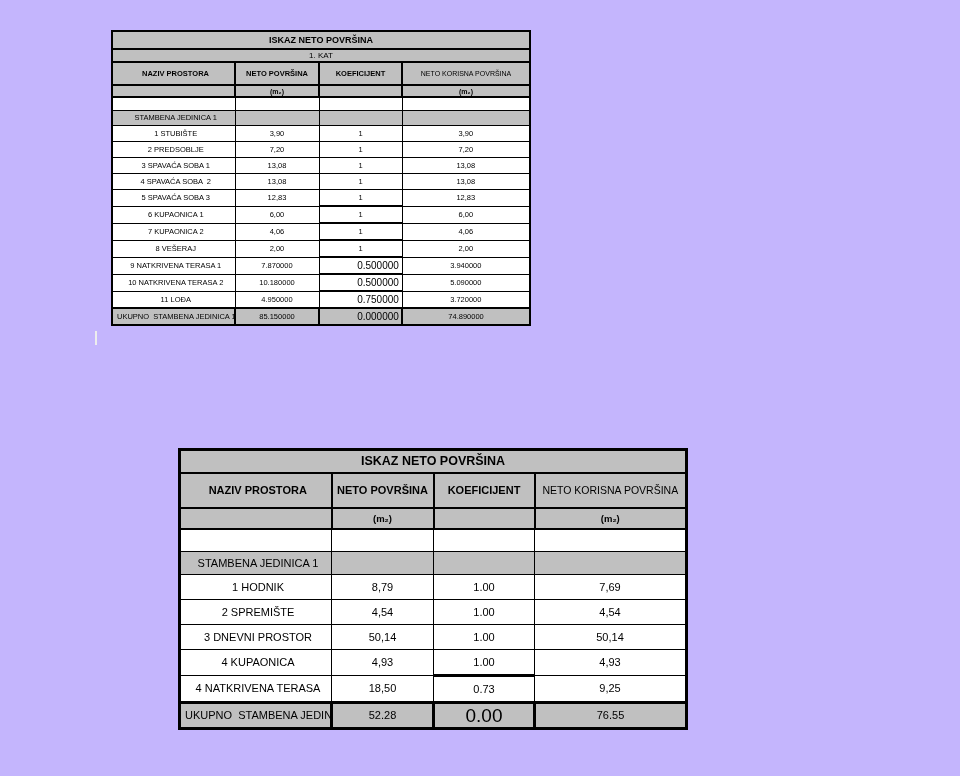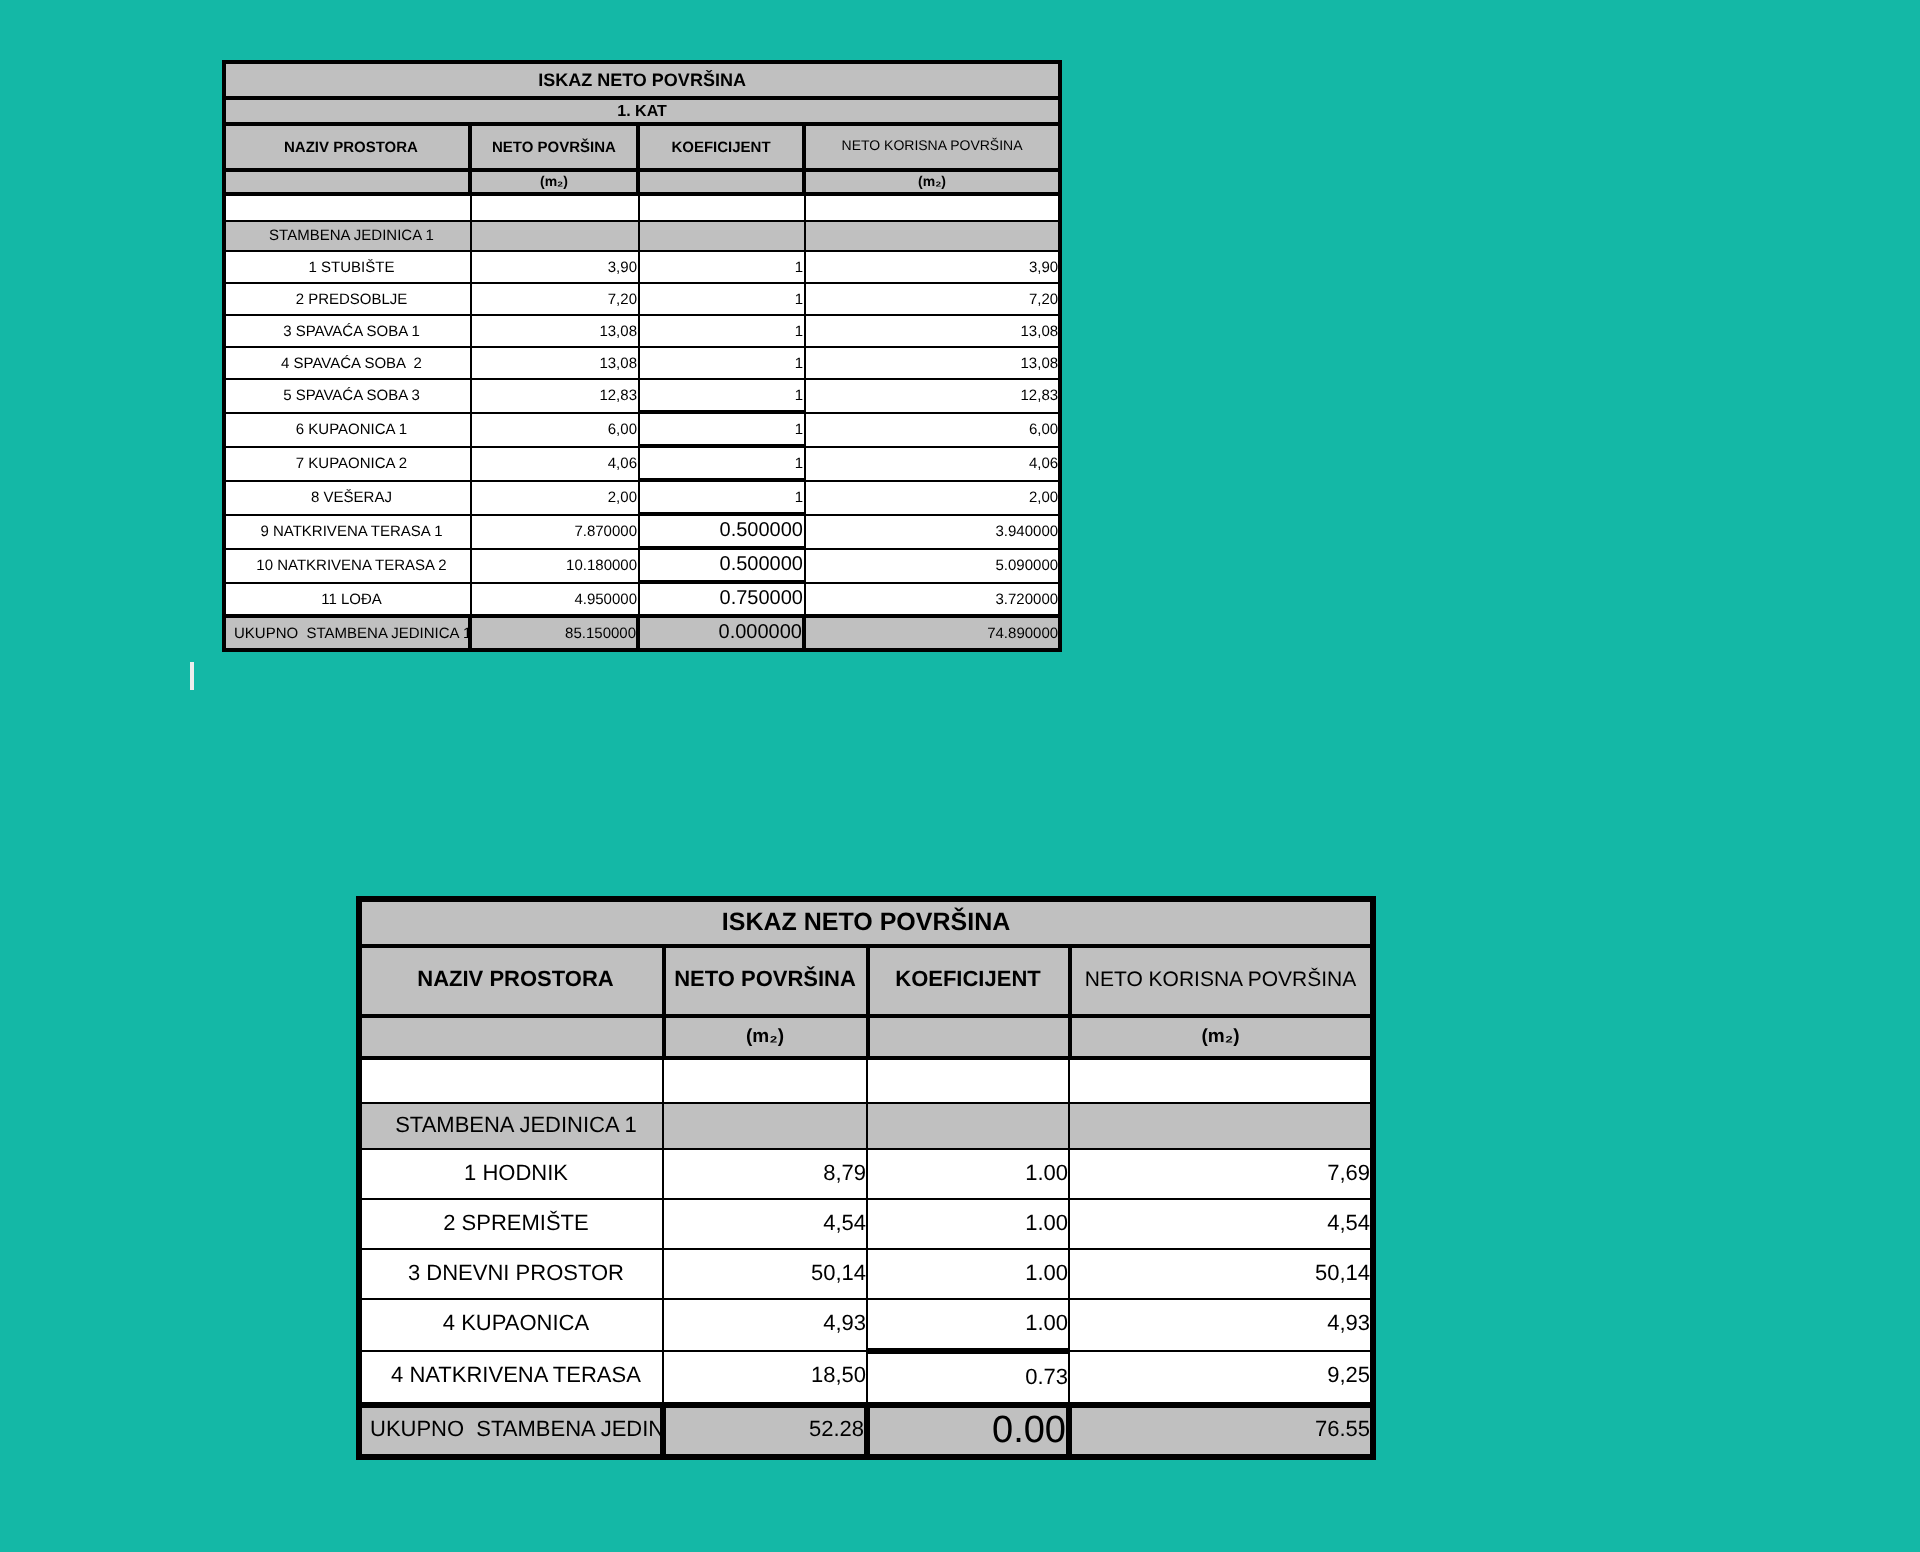--- a/index.html
+++ b/index.html
@@ -1,32 +1,32 @@
 <!DOCTYPE html>
 <html><head>
 <meta charset="utf-8">
 <style>
   html,body{margin:0;padding:0;}
   body{
     width:960px;height:776px;background:#ffffff;
     font-family:"Liberation Sans", sans-serif;color:#000;
   }
-  .page{position:relative;width:960px;height:776px;background:#14b8a6;overflow:hidden;}
+  .page{position:relative;width:960px;height:776px;background:#c4b5fd;overflow:hidden;}
   table{border-collapse:collapse;table-layout:fixed;position:absolute;background:#fff;}
   td,th{padding:0;margin:0;overflow:hidden;vertical-align:middle;text-align:center;font-weight:normal;}
   .gray{background:#c0c0c0;}
   .name{text-align:center;padding-left:4px;white-space:pre;}
-  .num{text-align:right;}
+  .num{text-align:center;}
 
   
   #t1{left:111px;top:30px;width:418px;border:2px solid #000;}
   #t1 td{border:1px solid #000;font-size:7.5px;height:15px;line-height:1;}
   #t1 tr.hr td{border-width:2px;}
   #t1 .title{font-size:9px;font-weight:bold;height:16px;}
-  #t1 .subtitle{font-size:8px;font-weight:bold;height:11px;}
+  #t1 .subtitle{font-size:8px;font-weight:normal;height:11px;}
   #t1 .colhead{font-size:7.5px;font-weight:bold;height:21px;}
   #t1 .colhead.light{font-weight:normal;font-size:7px;}
   #t1 .units td{height:10px;font-size:7px;font-weight:bold;}
   #t1 .emptyrow td{height:12px;}
   #t1 .grouprow td{height:14px;}
   #t1 .kthick{border-top:2px solid #000;border-bottom:2px solid #000;}
   #t1 .big{font-size:10px;padding-left:35px;}
   #t1 tr.total td{background:#c0c0c0;border-top:2px solid #000;border-left:2px solid #000;border-right:2px solid #000;height:15px;}
 
   

